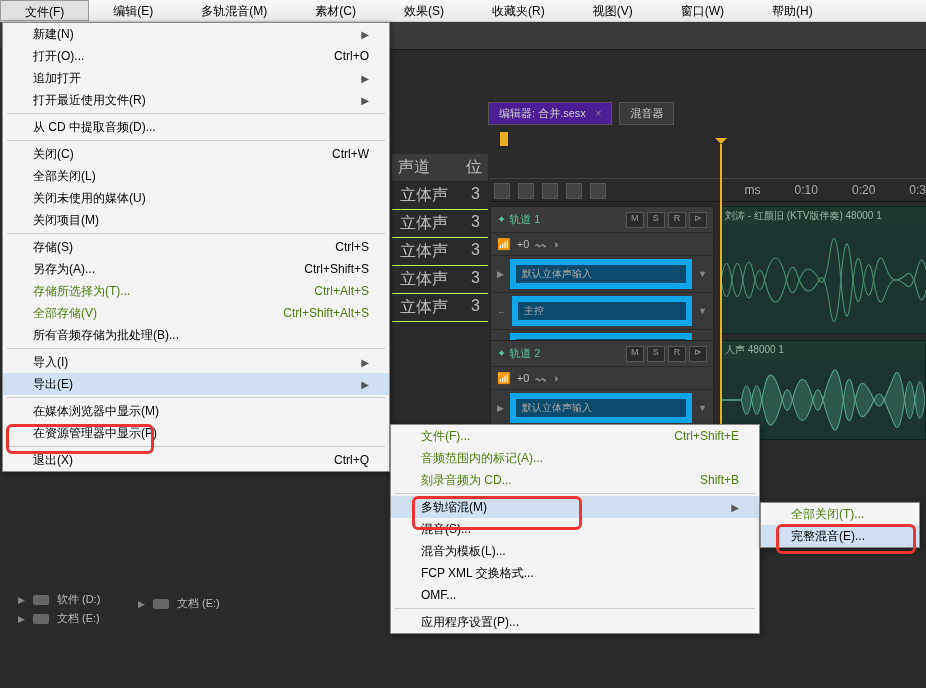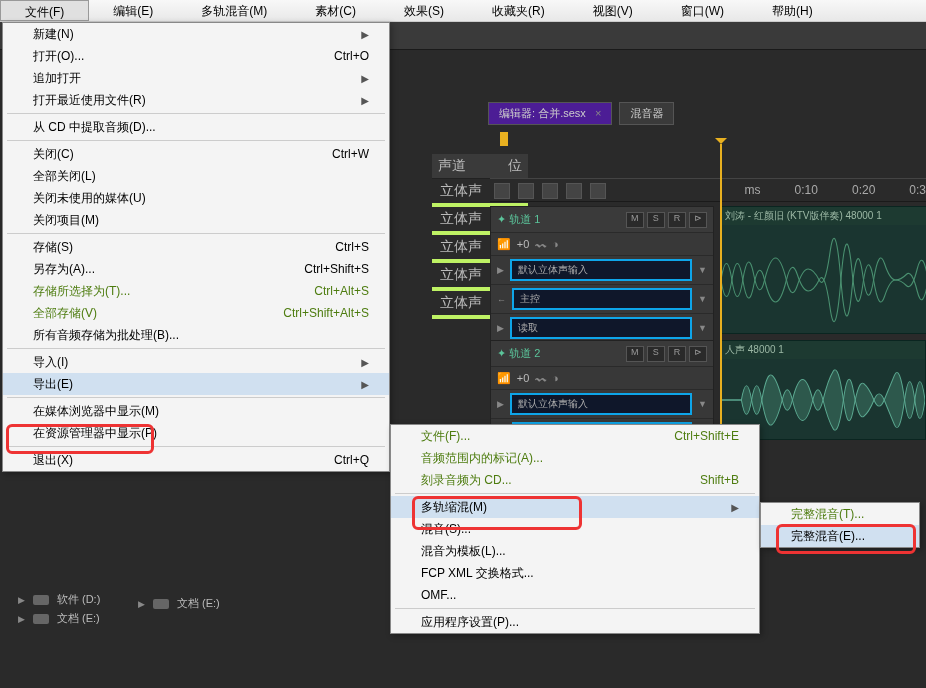--- a/index.html
+++ b/index.html
@@ -32,30 +32,30 @@
 
 .timeline-header { position: absolute; top: 128px; left: 490px; right: 0; height: 24px; background: #2a2a2a; border-top: 1px solid #444; border-bottom: 1px solid #1a1a1a; }
 .timeline-icons { display: flex; gap: 8px; padding: 4px; }
 .tl-icon { width: 16px; height: 16px; background: #444; border: 1px solid #555; }
 .time-marks { position: absolute; right: 0; top: 4px; display: flex; gap: 34px; font-size: 12px; color: #aaa; }
 
 .track { position: absolute; left: 490px; width: 224px; background: #383838; border: 1px solid #222; font-size: 11px; color: #bbb; }
 .track-header { display: flex; justify-content: space-between; align-items: center; padding: 4px 6px; background: #3a3a3a; }
 .track-btn { width: 18px; height: 16px; background: #2a2a2a; border: 1px solid #555; text-align: center; font-size: 9px; color: #999; display: inline-block; }
 .track-row { display: flex; align-items: center; gap: 6px; padding: 3px 6px; border-top: 1px solid #2a2a2a; }
-.track-input { flex: 1; background: #0f172a; border: 2px solid #0ea5e9; padding: 2px 6px; color: #aaa; font-size: 10px; }
+.track-input { flex: 1; background: #0c4a6e; border: 6px solid #0ea5e9; padding: 2px 6px; color: #aaa; font-size: 10px; }
 .chevron { color: #888; font-size: 9px; }
 
 .waveform { position: absolute; background: #1a3530; border: 1px solid #0a2520; overflow: hidden; }
 .wave-label { font-size: 10px; color: #9cb8a5; padding: 2px 4px; background: rgba(30,60,50,0.8); }
 .wave-svg { width: 100%; height: calc(100% - 16px); }
 
-.channel-panel { position: absolute; top: 104px; left: 392px; width: 96px; font-size: 14px; color: #bbb; margin-left: 40px; }
+.channel-panel { position: absolute; top: 104px; left: 392px; width: 96px; font-size: 16px; color: #bbb; }
 .channel-header { display: flex; background: #3a3a3a; padding: 3px 6px; justify-content: space-between; border-bottom: 1px solid #222; }
-.channel-row { display: flex; justify-content: space-between; padding: 3px 8px; background: #2a2a2a; border-bottom: 4px solid #bef264; }
+.channel-row { display: flex; justify-content: space-between; padding: 3px 8px; background: #2a2a2a; border-bottom: 1px solid #bef264; }
 
 .files-panel { position: absolute; top: 540px; left: 14px; font-size: 11px; color: #bbb; }
 .file-item { display: flex; align-items: center; gap: 8px; padding: 2px 4px; }
 .tree-arrow { color: #888; font-size: 9px; }
 .disk-icon { width: 16px; height: 10px; background: #666; border-radius: 2px; }
 
 .yellow-marker { position: absolute; top: 82px; left: 500px; width: 8px; height: 14px; background: #e8b020; }
 .playhead { position: absolute; top: 94px; left: 720px; width: 2px; height: 330px; background: #e8b020; z-index: 50; }
 .playhead::before { content: ""; position: absolute; top: -6px; left: -5px; border: 6px solid transparent; border-top-color: #e8b020; }
 </style>
@@ -344,21 +344,21 @@
       <span>OMF...</span>
     </div>
   <div class="menu-sep"></div>
   <div class="menu-item">
       <span>应用程序设置(P)...</span>
     </div>
 </div>
 
 <div class="mixdown-submenu">
   <div class="menu-item disabled">
-      <span>完整混音(T)...</span>
+      <span>全部关闭(T)...</span>
     </div>
   <div class="menu-item highlighted">
       <span>完整混音(E)...</span>
     </div>
 </div>
 
 <div class="red-box" style="top:424px;left:6px;width:148px;height:30px"></div>
 <div class="red-box" style="top:496px;left:412px;width:170px;height:34px"></div>
 <div class="red-box" style="top:524px;left:776px;width:140px;height:30px"></div>
 

